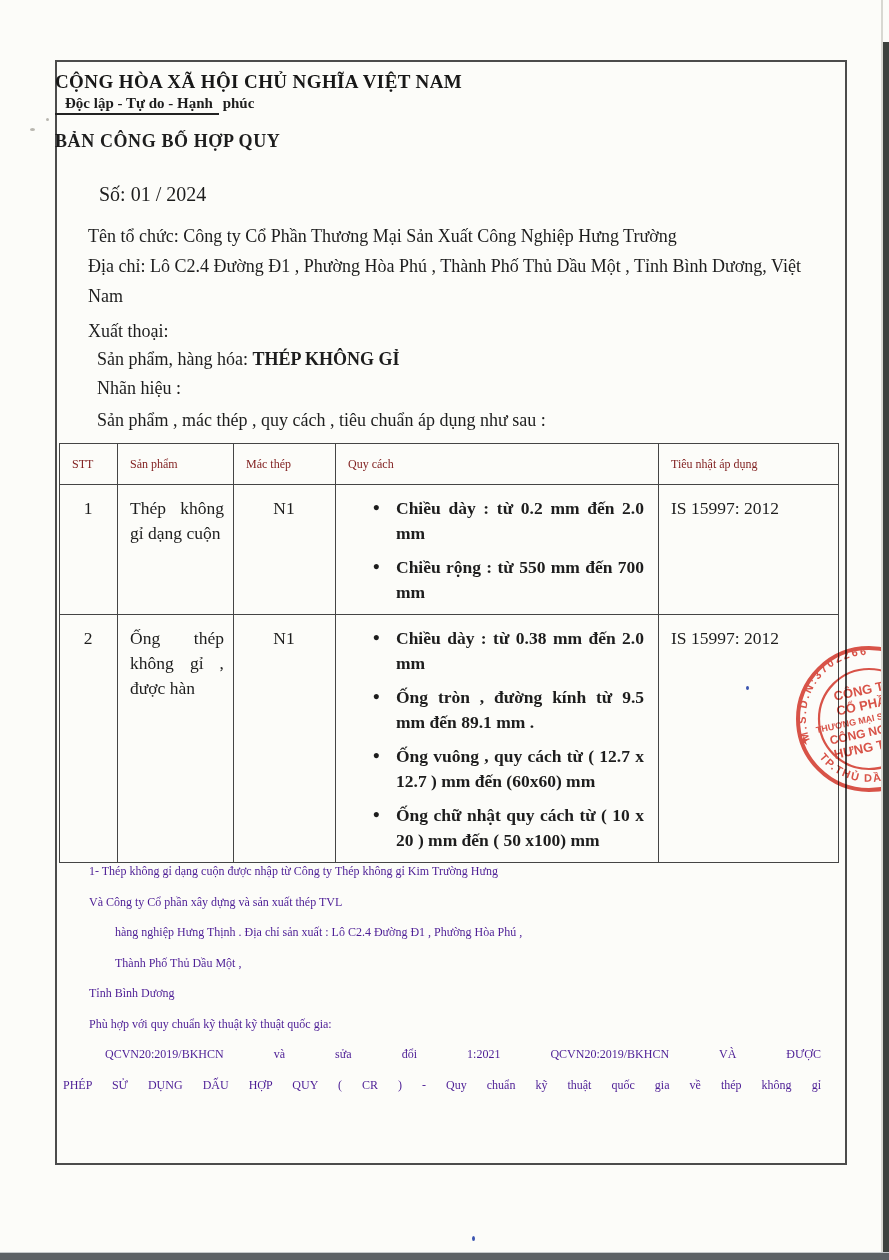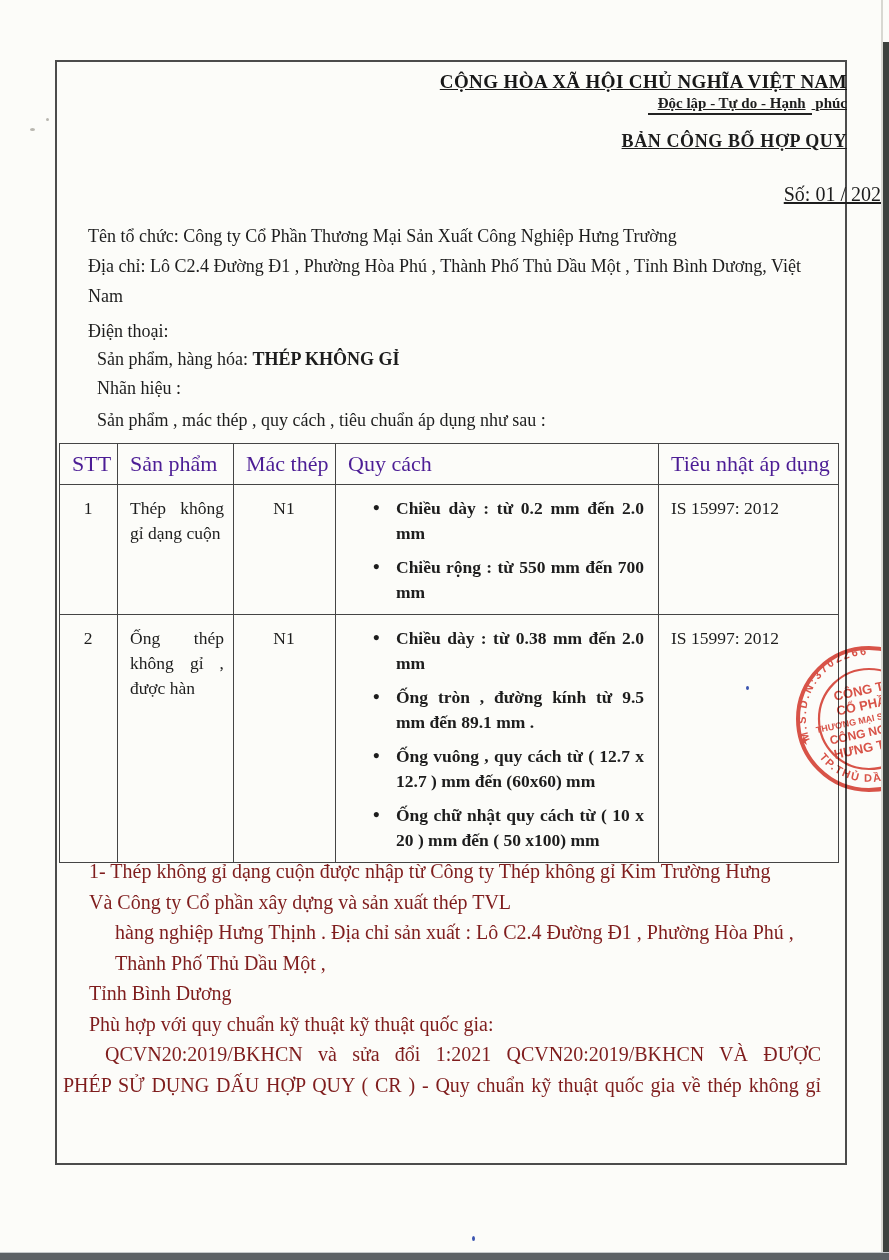--- a/index.html
+++ b/index.html
@@ -2,50 +2,50 @@
 <html><head>
 <meta charset="utf-8">
 <style>
   html,body{margin:0;padding:0;background:#e9e9e6;}
   .page{
     position:relative; width:889px; height:1260px; overflow:hidden;
     background:#fcfcf9; color:#1d1d1d;
     font-family:"Liberation Serif","DejaVu Serif",serif;
   }
   .abs{position:absolute;}
-  .center-line{left:55px; width:792px; text-align:right;text-decoration:underline;}
+  .center-line{left:55px; width:792px; text-align:left;}
   .national{top:71px; font-size:19px; font-weight:bold; letter-spacing:.4px; color:#181818;}
   .motto{top:95px; font-size:15px; font-weight:bold;}
   .motto .ul{border-bottom:2.2px solid #222; padding:0 6px 2px 10px;}
   .doc-title{top:131px; font-size:18px; font-weight:bold; letter-spacing:.6px;}
   .doc-number{top:183px; font-size:20px;margin-left:44px;}
   .info{left:88px; top:221px; width:742px; font-size:18px; line-height:30px;}
   .info .phone{margin-top:5px;}
   .prod{left:97px; top:345px; width:720px; font-size:18px; line-height:29px;}
   .prod .bold{font-weight:bold;}
   .prod .intro{margin-top:3px;}
   table.spec{
     position:absolute; left:59px; top:443px; width:779px;
     border-collapse:collapse; table-layout:fixed; font-size:17.5px;
   }
   table.spec th, table.spec td{border:1.6px solid #454545;}
   table.spec th{
-    height:40px; font-weight:normal; font-size:22px; text-align:left;
-    padding:0 4px 0 12px; color:#4c1d95;
+    height:40px; font-weight:normal; font-size:12px; text-align:left;
+    padding:0 4px 0 12px; color:#7f1d1d;
   }
   th.c, td.c{text-align:center; padding-left:0;}
   table.spec td{vertical-align:top; padding-top:11px; line-height:25px;}
   td.sp{padding:11px 9px 0 12px; text-align:justify;}
   td.qc{padding:11px 0 0 0;}
   td.tc{padding-left:12px;}
   tr.r1{height:94px;} tr.r2{height:232px;}
   ul.bl{list-style:none; margin:0; padding:0 14px 0 60px;font-weight:bold;}
   ul.bl li{position:relative; margin-bottom:9px; text-align:justify;}
   ul.bl li::before{content:"•"; position:absolute; left:-23px; top:-1px; font-size:19px;}
-  .notes{left:63px; top:856px; width:758px; font-size:20px; line-height:30.5px; color:#7f1d1d;}
+  .notes{left:63px; top:856px; width:758px; font-size:12px; line-height:30.5px; color:#4c1d95;}
   .ind1{padding-left:26px;}
   .ind2{padding-left:52px;}
   .just1{padding-left:42px; text-align:justify; text-align-last:justify;}
   .just0{text-align:justify; text-align-last:justify;}
   .border-box{left:55px; top:60px; width:788px; height:1101px; border:2px solid #4c4c4c;}
   .stamp{left:789px; top:641px; width:160px; height:160px; mix-blend-mode:multiply; opacity:.92;}
   .stamp text{font-family:"Liberation Sans","DejaVu Sans",sans-serif;}
   .scan-right{right:0; top:42px; bottom:0; width:6px; background:#3d423e;}
   .scan-right-soft{right:6px; top:0; bottom:0; width:2px; background:#d8d8d2;}
   .scan-bottom{left:0; bottom:0; width:100%; height:7px; background:#5d6266; border-top:1.5px solid #c6c9cb;}
@@ -65,21 +65,21 @@
   <div class="abs center-line motto">
     <span class="ul">Độc lập - Tự do - Hạnh</span><span> </span><span>phúc</span>
   </div>
 
   <div class="abs center-line doc-title">BẢN CÔNG BỐ HỢP QUY</div>
   <div class="abs center-line doc-number">Số: 01 / 2024</div>
 
   <div class="abs info">
     <div>Tên tổ chức: Công ty Cổ Phần Thương Mại Sản Xuất Công Nghiệp Hưng Trường</div>
     <div>Địa chỉ: Lô C2.4 Đường Đ1 , Phường Hòa Phú , Thành Phố Thủ Dầu Một , Tỉnh Bình Dương, Việt Nam</div>
-    <div class="phone">Điện thoại:</div>
+    <div class="phone">Xuất thoại:</div>
   </div>
 
   <div class="abs prod">
     <div>
       <span>Sản phẩm, hàng hóa: </span><span class="bold">THÉP KHÔNG GỈ</span>
     </div>
     <div>Nhãn hiệu :</div>
     <div class="intro">Sản phẩm , mác thép , quy cách , tiêu chuẩn áp dụng như sau :</div>
   </div>
 

